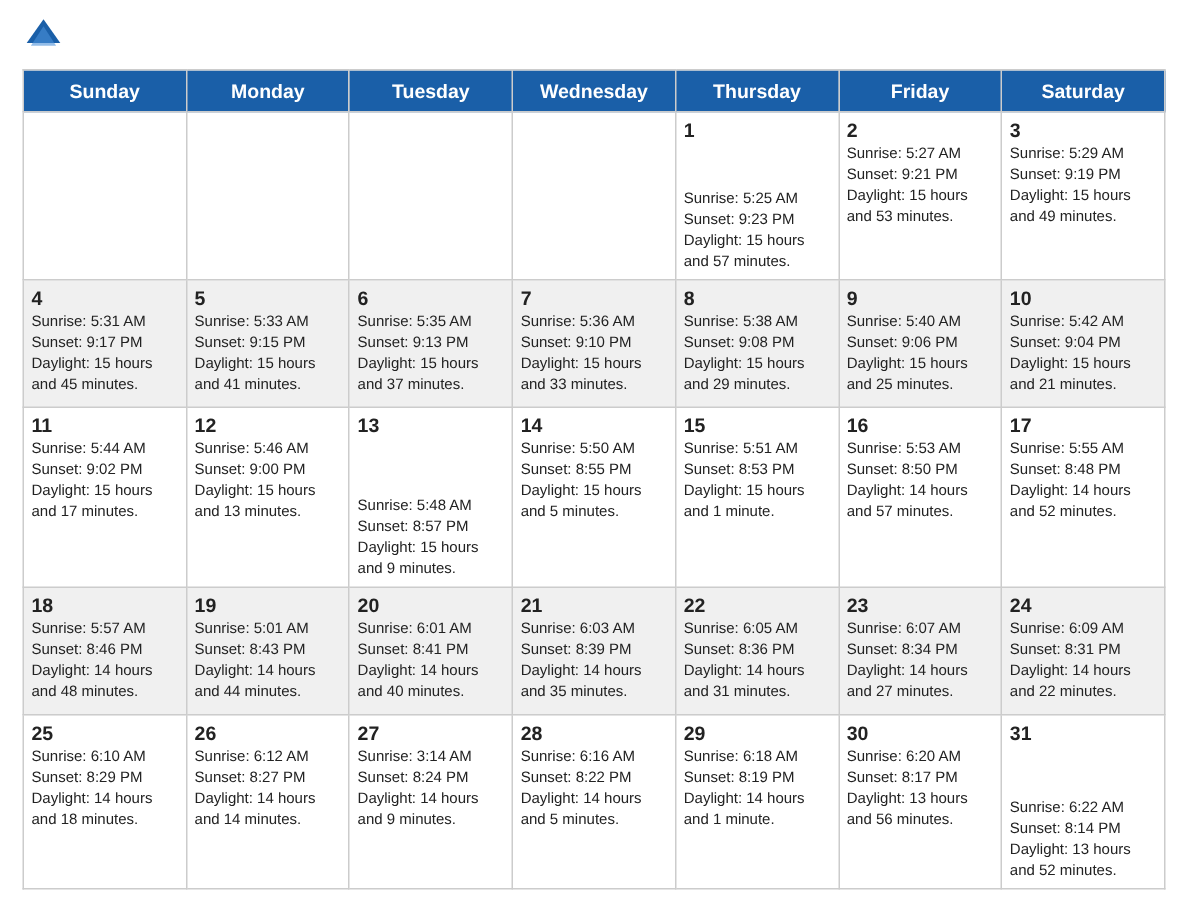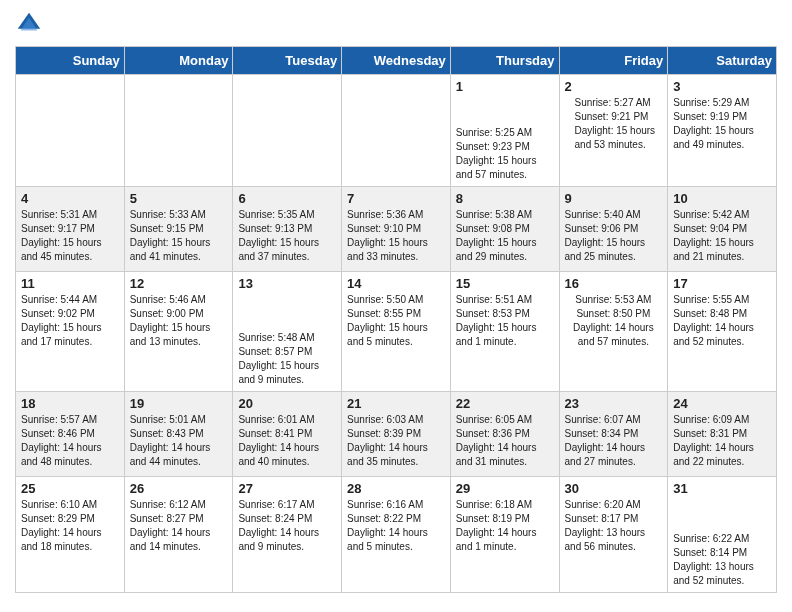--- a/index.html
+++ b/index.html
@@ -49,21 +49,21 @@
       width: 100%;
       border-collapse: collapse;
       table-layout: fixed;
     }
     .calendar-table thead tr th {
       background: #1a5fa8;
       color: #fff;
       font-size: 13px;
       font-weight: bold;
       padding: 6px 4px;
-      text-align: right;
+      text-align: center;
       border: 1px solid #ccc;
     }
     .calendar-table tbody tr td {
       border: 1px solid #ccc;
       vertical-align: top;
       padding: 4px 5px;
       font-size: 10.5px;
       color: #222;
       height: 85px;
     }
@@ -126,21 +126,21 @@
         <td></td>
         <td>
           <span class="day-num">1</span>
           <div class="day-info" style="white-space: pre-line; margin-top: 32px;">Sunrise: 5:25 AM
 Sunset: 9:23 PM
 Daylight: 15 hours
 and 57 minutes.</div>
         </td>
         <td>
           <span class="day-num">2</span>
-          <div class="day-info" style="white-space: pre-line; margin-left: 10px;">Sunrise: 5:27 AM
+          <div class="day-info" style="white-space: pre-line;">Sunrise: 5:27 AM
 Sunset: 9:21 PM
 Daylight: 15 hours
 and 53 minutes.</div>
         </td>
         <td>
           <span class="day-num">3</span>
           <div class="day-info" style="white-space: pre-line;">Sunrise: 5:29 AM
 Sunset: 9:19 PM
 Daylight: 15 hours
 and 49 minutes.</div>
@@ -228,21 +228,21 @@
         </td>
         <td>
           <span class="day-num">15</span>
           <div class="day-info" style="white-space: pre-line;">Sunrise: 5:51 AM
 Sunset: 8:53 PM
 Daylight: 15 hours
 and 1 minute.</div>
         </td>
         <td>
           <span class="day-num">16</span>
-          <div class="day-info" style="white-space: pre-line; text-align: center;">Sunrise: 5:53 AM
+          <div class="day-info" style="white-space: pre-line;">Sunrise: 5:53 AM
 Sunset: 8:50 PM
 Daylight: 14 hours
 and 57 minutes.</div>
         </td>
         <td>
           <span class="day-num">17</span>
           <div class="day-info" style="white-space: pre-line;">Sunrise: 5:55 AM
 Sunset: 8:48 PM
 Daylight: 14 hours
 and 52 minutes.</div>
@@ -309,21 +309,21 @@
         </td>
         <td>
           <span class="day-num">26</span>
           <div class="day-info" style="white-space: pre-line;">Sunrise: 6:12 AM
 Sunset: 8:27 PM
 Daylight: 14 hours
 and 14 minutes.</div>
         </td>
         <td>
           <span class="day-num">27</span>
-          <div class="day-info" style="white-space: pre-line;">Sunrise: 6:17 AM
+          <div class="day-info" style="white-space: pre-line;">Sunrise: 3:14 AM
 Sunset: 8:24 PM
 Daylight: 14 hours
 and 9 minutes.</div>
         </td>
         <td>
           <span class="day-num">28</span>
           <div class="day-info" style="white-space: pre-line;">Sunrise: 6:16 AM
 Sunset: 8:22 PM
 Daylight: 14 hours
 and 5 minutes.</div>

